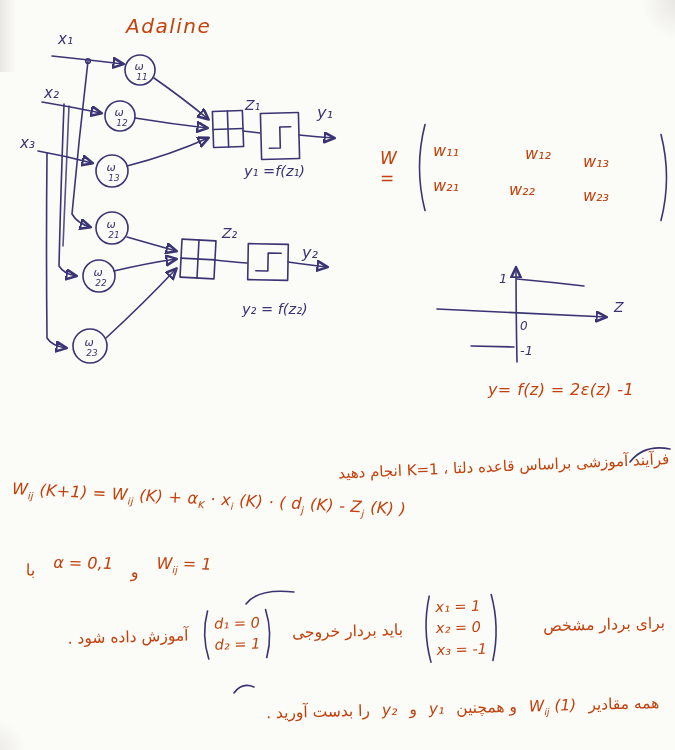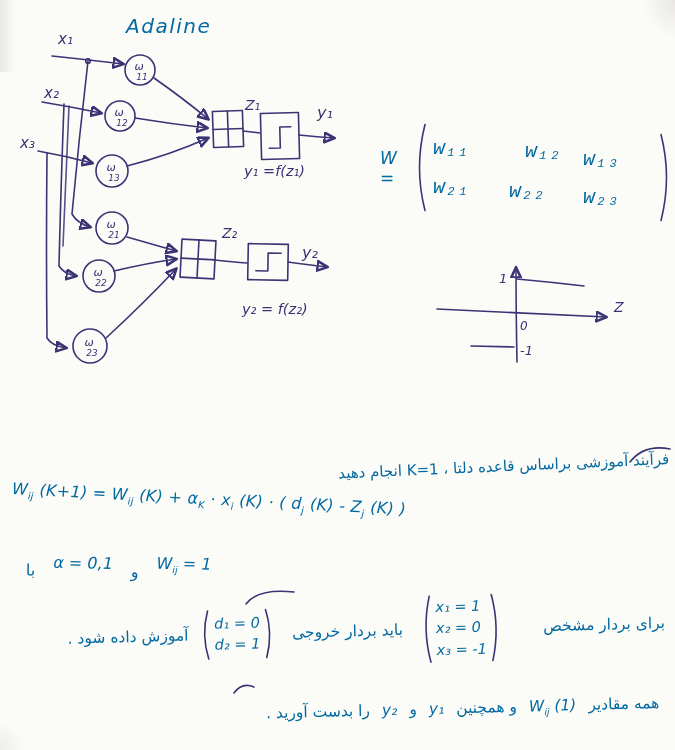--- a/index.html
+++ b/index.html
@@ -1,30 +1,30 @@
 <!DOCTYPE html>
 <html><head>
 <meta charset="utf-8">
 <style>
   html,body{margin:0;padding:0;background:#e9e9e7;}
   .page{position:relative;width:675px;height:750px;background:#fbfbf8;overflow:hidden;
-        font-family:"DejaVu Sans",sans-serif;color:#0369a1;}
+        font-family:"DejaVu Sans",sans-serif;color:#c2410c;}
   svg{position:absolute;overflow:visible;}
   svg path, svg line, svg rect, svg circle, svg polyline{stroke:#3b3474;fill:none;
         stroke-width:1.6;stroke-linecap:round;stroke-linejoin:round;}
   svg text{fill:#3b3474;stroke:none;font-family:"DejaVu Sans",sans-serif;font-style:italic;}
   .hand{position:absolute;font-style:italic;letter-spacing:.4px;}
   .fa{position:absolute;direction:rtl;font-style:normal;letter-spacing:0;}
   .ssub{font-size:.6em;vertical-align:-0.45em;}
   .title{left:126px;top:14px;font-size:20px;letter-spacing:1.5px;}
   
   .matrix{position:absolute;left:380px;top:120px;display:flex;align-items:center;}
   .matrix .lhs{font-style:italic;font-size:17px;margin-right:8px;}
   .mgrid{display:grid;grid-template-columns:76px 74px 70px;row-gap:16px;
-         font-style:italic;font-size:20px;margin:0 4px;font-family:Liberation Mono, monospace;}
+         font-style:italic;font-size:16px;margin:0 4px;}
   .mgrid span:nth-child(2){transform:translateY(3px);margin-left:16px;}
   .mgrid span:nth-child(3){transform:translateY(11px);}
   .mgrid span:nth-child(5){transform:translateY(4px);}
   .mgrid span:nth-child(6){transform:translateY(10px);}
   
   .acteq{left:488px;top:380px;font-size:16px;}
   .faline1{right:6px;top:450px;font-size:15px;transform:rotate(-2.5deg);transform-origin:right center;}
   .delta{left:12px;top:479px;font-size:16px;font-style:italic;letter-spacing:.3px;
          transform:rotate(3deg);transform-origin:left center;white-space:nowrap;position:absolute;}
   .params{position:absolute;left:26px;top:546px;display:flex;gap:18px;align-items:center;
@@ -177,20 +177,21 @@
     <path d="M85,122 Q84,72 84,28" marker-end="url(#ah2)"></path>
     <path d="M5,69 Q92,73 174,77" marker-end="url(#ah2)"></path>
     <path d="M85,39 Q118,42 152,46"></path>
     <path d="M39,106 L82,107"></path>
     <text x="67" y="43" font-size="13" font-style="normal">1</text>
     <text x="88" y="90" font-size="12" font-style="normal">0</text>
     <text x="88" y="115" font-size="13" font-style="normal">-1</text>
     <text x="182" y="72" font-size="14">Z</text>
   </svg>
 
+  <div class="hand acteq">y= f(z) = 2ε(z) -1</div>
 
   <div class="fa faline1">فرآیند آموزشی براساس قاعده دلتا ، K=1 انجام دهید</div>
 
   <div class="delta"><span>W</span><span class="ssub">ij</span><span> (K+1) = W</span><span class="ssub">ij</span><span> (K) + α</span><span class="ssub">K</span><span> · x</span><span class="ssub">i</span><span> (K) · ( d</span><span class="ssub">j</span><span> (K) - Z</span><span class="ssub">j</span><span> (K) )</span></div>
 
   <div class="params">
     <span class="fa-w">با</span>
     <span>α = 0,1</span>
     <span class="fa-w">و</span>
     <span><span>W</span><span class="ssub">ij</span><span> = 1</span></span>

